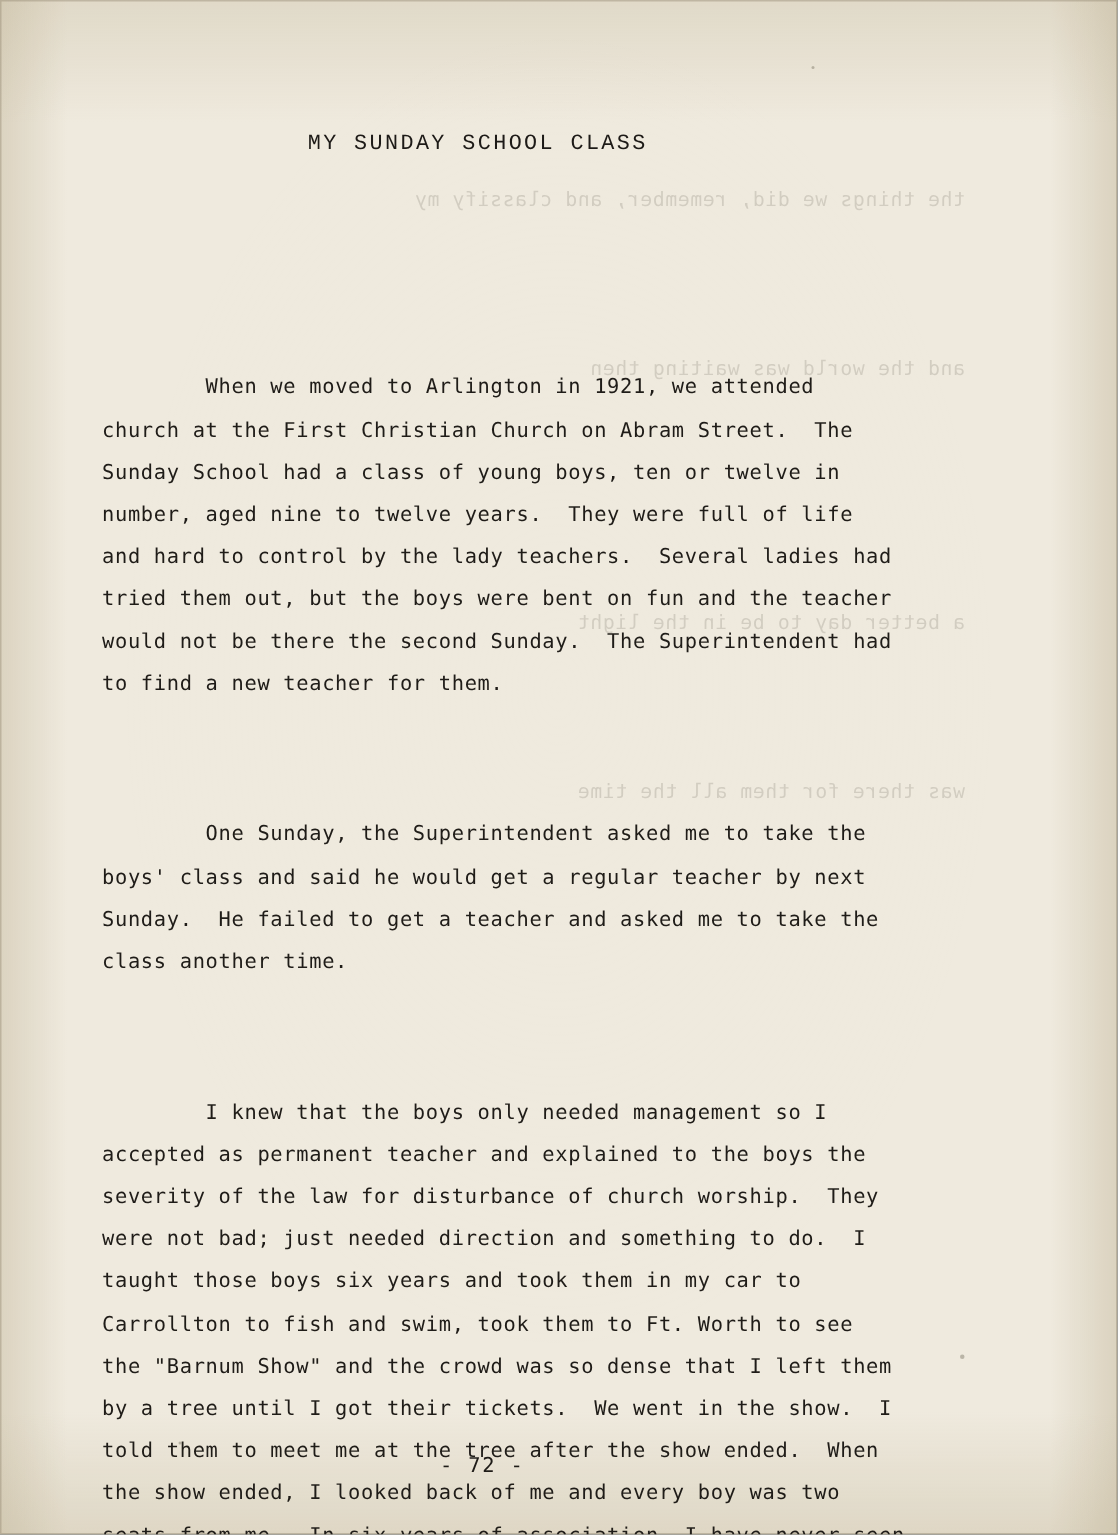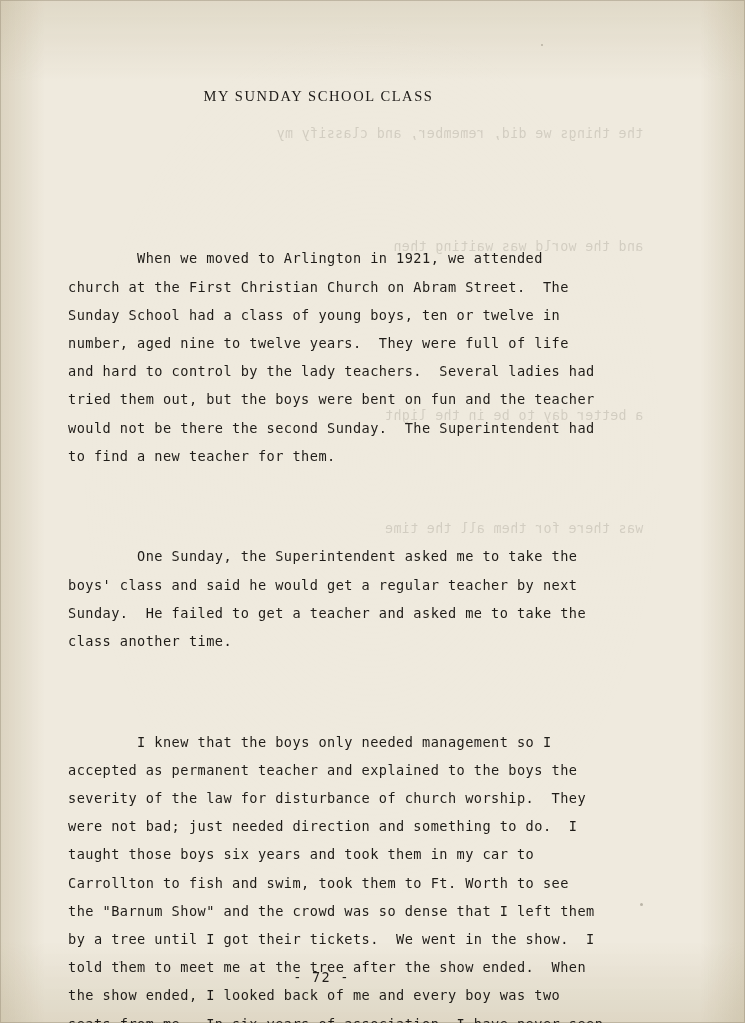--- a/index.html
+++ b/index.html
@@ -34,21 +34,21 @@
     border: 1px solid rgba(150,140,118,0.45);
     pointer-events: none;
   }
 
   .doc-title {
     position: absolute;
     top: 88px;
     left: 0;
     width: 637px;
     text-align: center;
-    font-family: Liberation Serif, serif;
+    font-family: Liberation Mono, monospace;
     font-size: 14.5px;
     letter-spacing: 1.6px;
     color: #1d1a17;
     white-space: pre;
   }
 
   .body-text {
     position: absolute;
     top: 188px;
     left: 68px;

